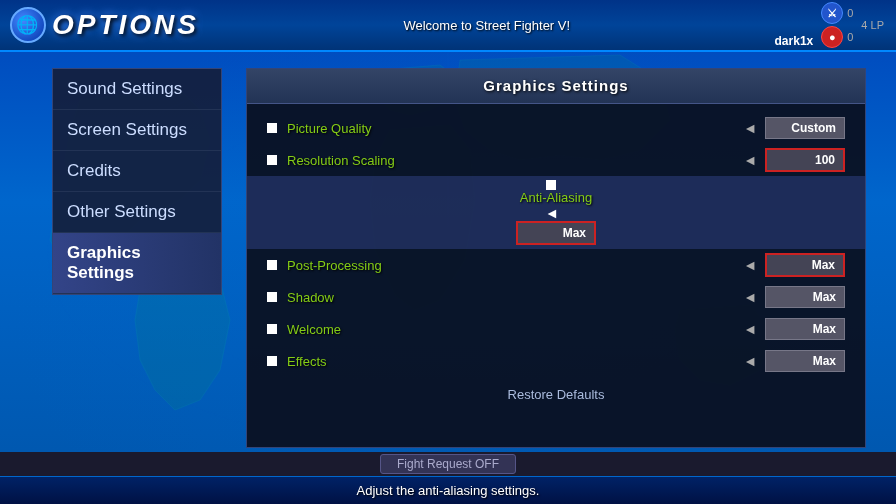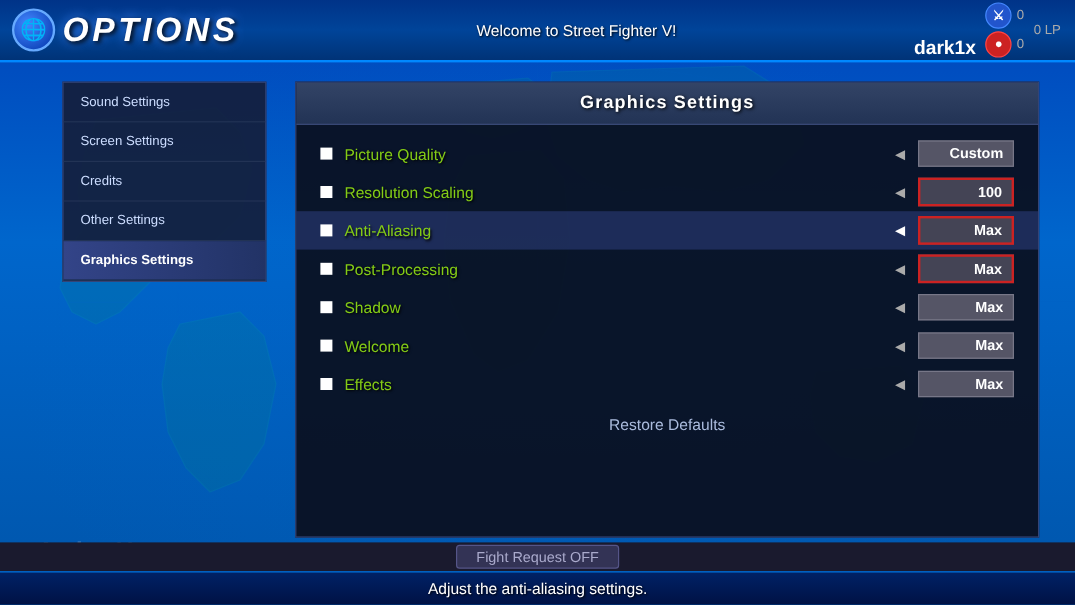--- a/index.html
+++ b/index.html
@@ -85,21 +85,21 @@
 
     .header-right {
       display: flex;
       align-items: center;
       gap: 8px;
       padding-right: 12px;
       font-size: 12px;
       color: #ffffff;
     }
     .user-name {
-      font-size: 16px;
+      font-size: 12px;
       color: #ffffff;
       font-weight: bold;
       margin-top: 32px;
     }
     .icon-circle {
       width: 22px;
       height: 22px;
       border-radius: 50%;
       display: flex;
       align-items: center;
@@ -184,21 +184,21 @@
       left: 52px;
       width: 170px;
       background: rgba(20, 30, 60, 0.92);
       border: 1px solid #334477;
       z-index: 20;
     }
     .sidebar-item {
       display: flex;
       align-items: center;
       padding: 10px 14px;
-      font-size: 11px;
+      font-size: 17px;
       color: #ccddff;
       cursor: pointer;
       border-bottom: 1px solid #223355;
     }
     .sidebar-item.active {
       background: linear-gradient(90deg, #334488, #223366);
       color: #ffffff;
       font-weight: bold;
     }
 
@@ -321,21 +321,21 @@
       <div class="score-row">
         <div class="icon-circle icon-blue">⚔</div>
         <span class="score-val">0</span>
       </div>
       <div class="score-row">
         <div class="icon-circle icon-red">●</div>
         <span class="score-val">0</span>
       </div>
     </div>
     <div class="score-group">
-      <span class="score-val">0 LP</span>
+      <span class="score-val">4 LP</span>
     </div>
   </div>
 </div>
 
 <div class="sidebar">
   <div class="sidebar-item">
     <span>Sound Settings</span>
   </div>
   <div class="sidebar-item">
     <span>Screen Settings</span>
@@ -364,21 +364,21 @@
       <div class="row-value-box">Custom</div>
     </div>
 
     <div class="settings-row">
       <div class="row-bullet"></div>
       <span class="row-label">Resolution Scaling</span>
       <span class="row-arrow">◄</span>
       <div class="row-value-box red-outline">100</div>
     </div>
 
-    <div class="settings-row active-row" style="background:rgba(60,80,160,0.4);">
+    <div class="settings-row active-row" style="background:rgba(60,80,160,0.4);flex-direction:column;">
       <div class="row-bullet"></div>
       <span class="row-label">Anti-Aliasing</span>
       <span class="row-arrow" style="color:#ffffff;">◄</span>
       <div class="row-value-box red-outline">Max</div>
     </div>
 
     <div class="settings-row">
       <div class="row-bullet"></div>
       <span class="row-label">Post-Processing</span>
       <span class="row-arrow">◄</span>

